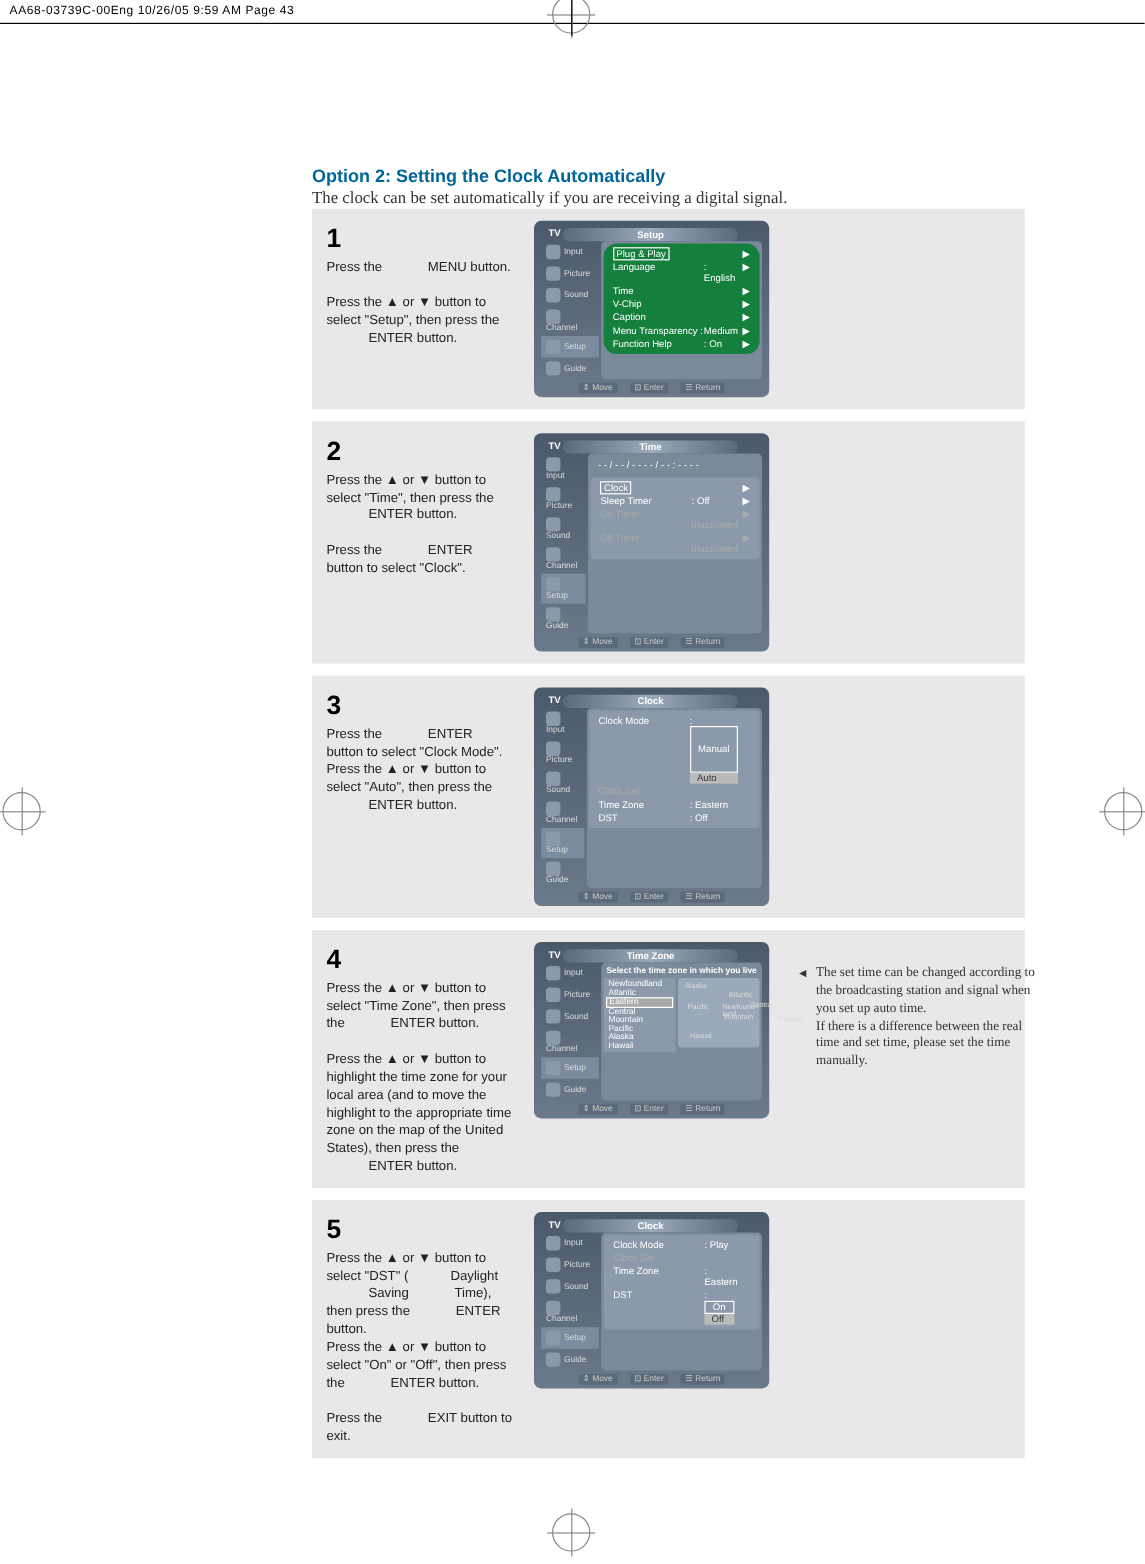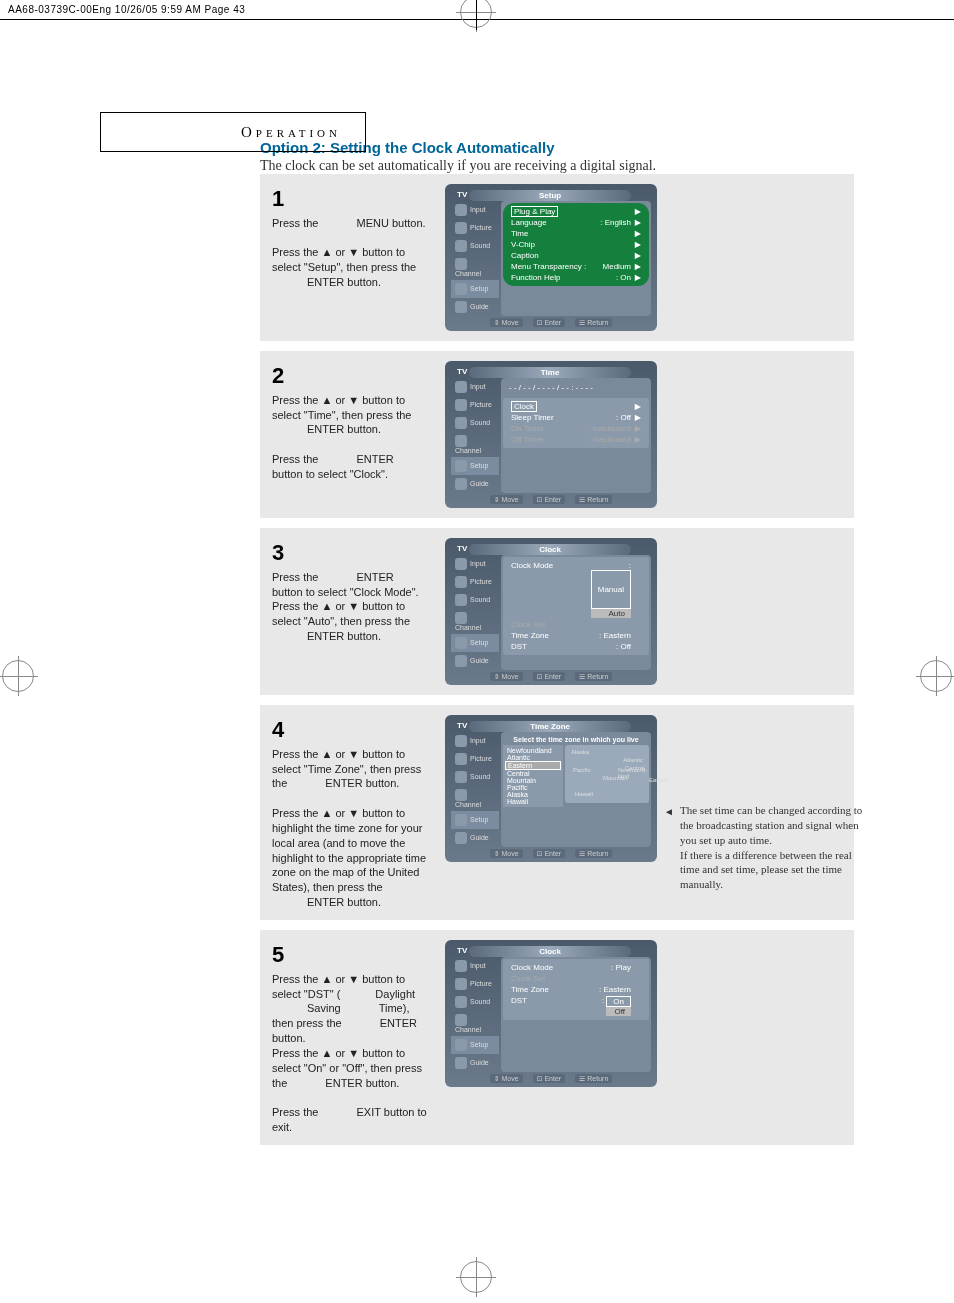--- a/index.html
+++ b/index.html
@@ -12,32 +12,32 @@
   .crop-cross::after { width: 1px; height: 40px; top: -5px; left: 15px; }
   .content { padding: 80px 100px 40px 260px; position: relative; }
   .section-label-box { position: absolute; left: 100px; top: 92px; border: 1px solid #000; padding: 10px 24px 10px 140px; }
   .section-label { font-variant: small-caps; letter-spacing: 4px; font-size: 15px; font-family: Georgia, serif; }
   .title { color: #006699; font-weight: bold; font-size: 15px; margin-top: 39px; margin-bottom: 2px; }
   .intro { font-family: Georgia, serif; font-size: 14px; color: #333; }
   .step-box { background: #e8e8e8; padding: 10px 12px; margin-bottom: 10px; display: flex; gap: 18px; align-items: flex-start; }
   .step-text { width: 155px; font-size: 11px; color: #222; line-height: 1.35; }
   .step-num { font-size: 22px; font-weight: 900; color: #000; margin-bottom: 2px; }
   .step-text b { font-weight: normal; margin-left: 35px; }
-  .tv-container { background: linear-gradient(#4a5a6a, #6a7a8a); border-radius: 6px; padding: 6px 6px 4px 6px; width: 212px; font-size: 8px; color: #fff; }
+  .tv-container { background: linear-gradient(#4a5a6a, #6a7a8a); border-radius: 6px; padding: 6px 6px 4px 6px; width: 196px; font-size: 8px; color: #fff; }
   .tv-sidebar { float: left; width: 48px; }
   .tv-sidebar-item { padding: 3px 4px; font-size: 7px; color: #ddd; }
   .tv-sidebar-item.selected { background: #7c8ca0; }
   .tv-label { display: inline-block; width: 12px; height: 12px; background: #8a9aaa; border-radius: 3px; margin-right: 3px; vertical-align: middle; }
   .tv-panel { background: #7a8a9a; margin-left: 50px; border-radius: 4px; min-height: 90px; padding: 2px; }
   .tv-header { display: flex; justify-content: space-between; padding: 0 6px; font-size: 8px; font-weight: bold; }
   .tv-header-title { background: linear-gradient(to right, #5a6a7a, #9aaaba, #5a6a7a); text-align: center; flex: 1; border-radius: 6px; padding: 1px; margin: 0 2px; }
   .tv-row { display: flex; font-size: 8px; padding: 1px 6px; color: #fff; }
   .tv-row.dim { color: #aaa; }
   .tv-row-label { width: 76px; }
-  .tv-row-value { flex: 1; text-align: right; }
+  .tv-row-value { flex: 1; }
   .tv-row-arrow { width: 10px; text-align: right; }
   .tv-footer { clear: both; text-align: center; font-size: 7px; padding: 3px 0 0 0; color: #ccc; }
   .tv-footer span { margin: 0 4px; padding: 1px 4px; background: #5a6a7a; border-radius: 2px; }
   .highlight-box { border: 1px solid #fff; padding: 0 2px; }
   .side-note { position: absolute; left: 680px; width: 190px; font-size: 11px; font-family: Georgia, serif; color: #333; line-height: 1.35; }
   .side-note::before { content: '◄'; position: absolute; left: -16px; top: 2px; font-size: 10px; }
   .footer-page { text-align: center; font-size: 12px; margin-top: 30px; color: #333; }
   .tz-list { font-size: 7px; background: #8a9aaa; padding: 2px; }
   .tz-list div { padding: 0 2px; }
   .tz-list .sel { background: #aaa; }
@@ -45,23 +45,20 @@
   .map-lbl { position: absolute; }
 </style>
 </head>
 <body>
 
 <div class="page-header">AA68-03739C-00Eng  10/26/05  9:59 AM  Page 43</div>
 <div class="crop-circle crop-cross" style="top:-4px; left:460px;"></div>
 <div class="crop-mark-h" style="top:0; left:476px;"></div>
 
 <div class="content">
-  <div class="section-label-box">
-    <span class="section-label">Operation</span>
-  </div>
 
   <div class="title">Option 2: Setting the Clock Automatically</div>
   <div class="intro">The clock can be set automatically if you are receiving a digital signal.</div>
 
   <div id="steps-container">
   <div class="step-box">
     <div class="step-text">
       <div class="step-num">1</div>
       <div>Press the <b>MENU</b> button.<br><br>Press the ▲ or ▼ button to select "Setup", then press the <b>ENTER</b> button.</div>
     </div>

